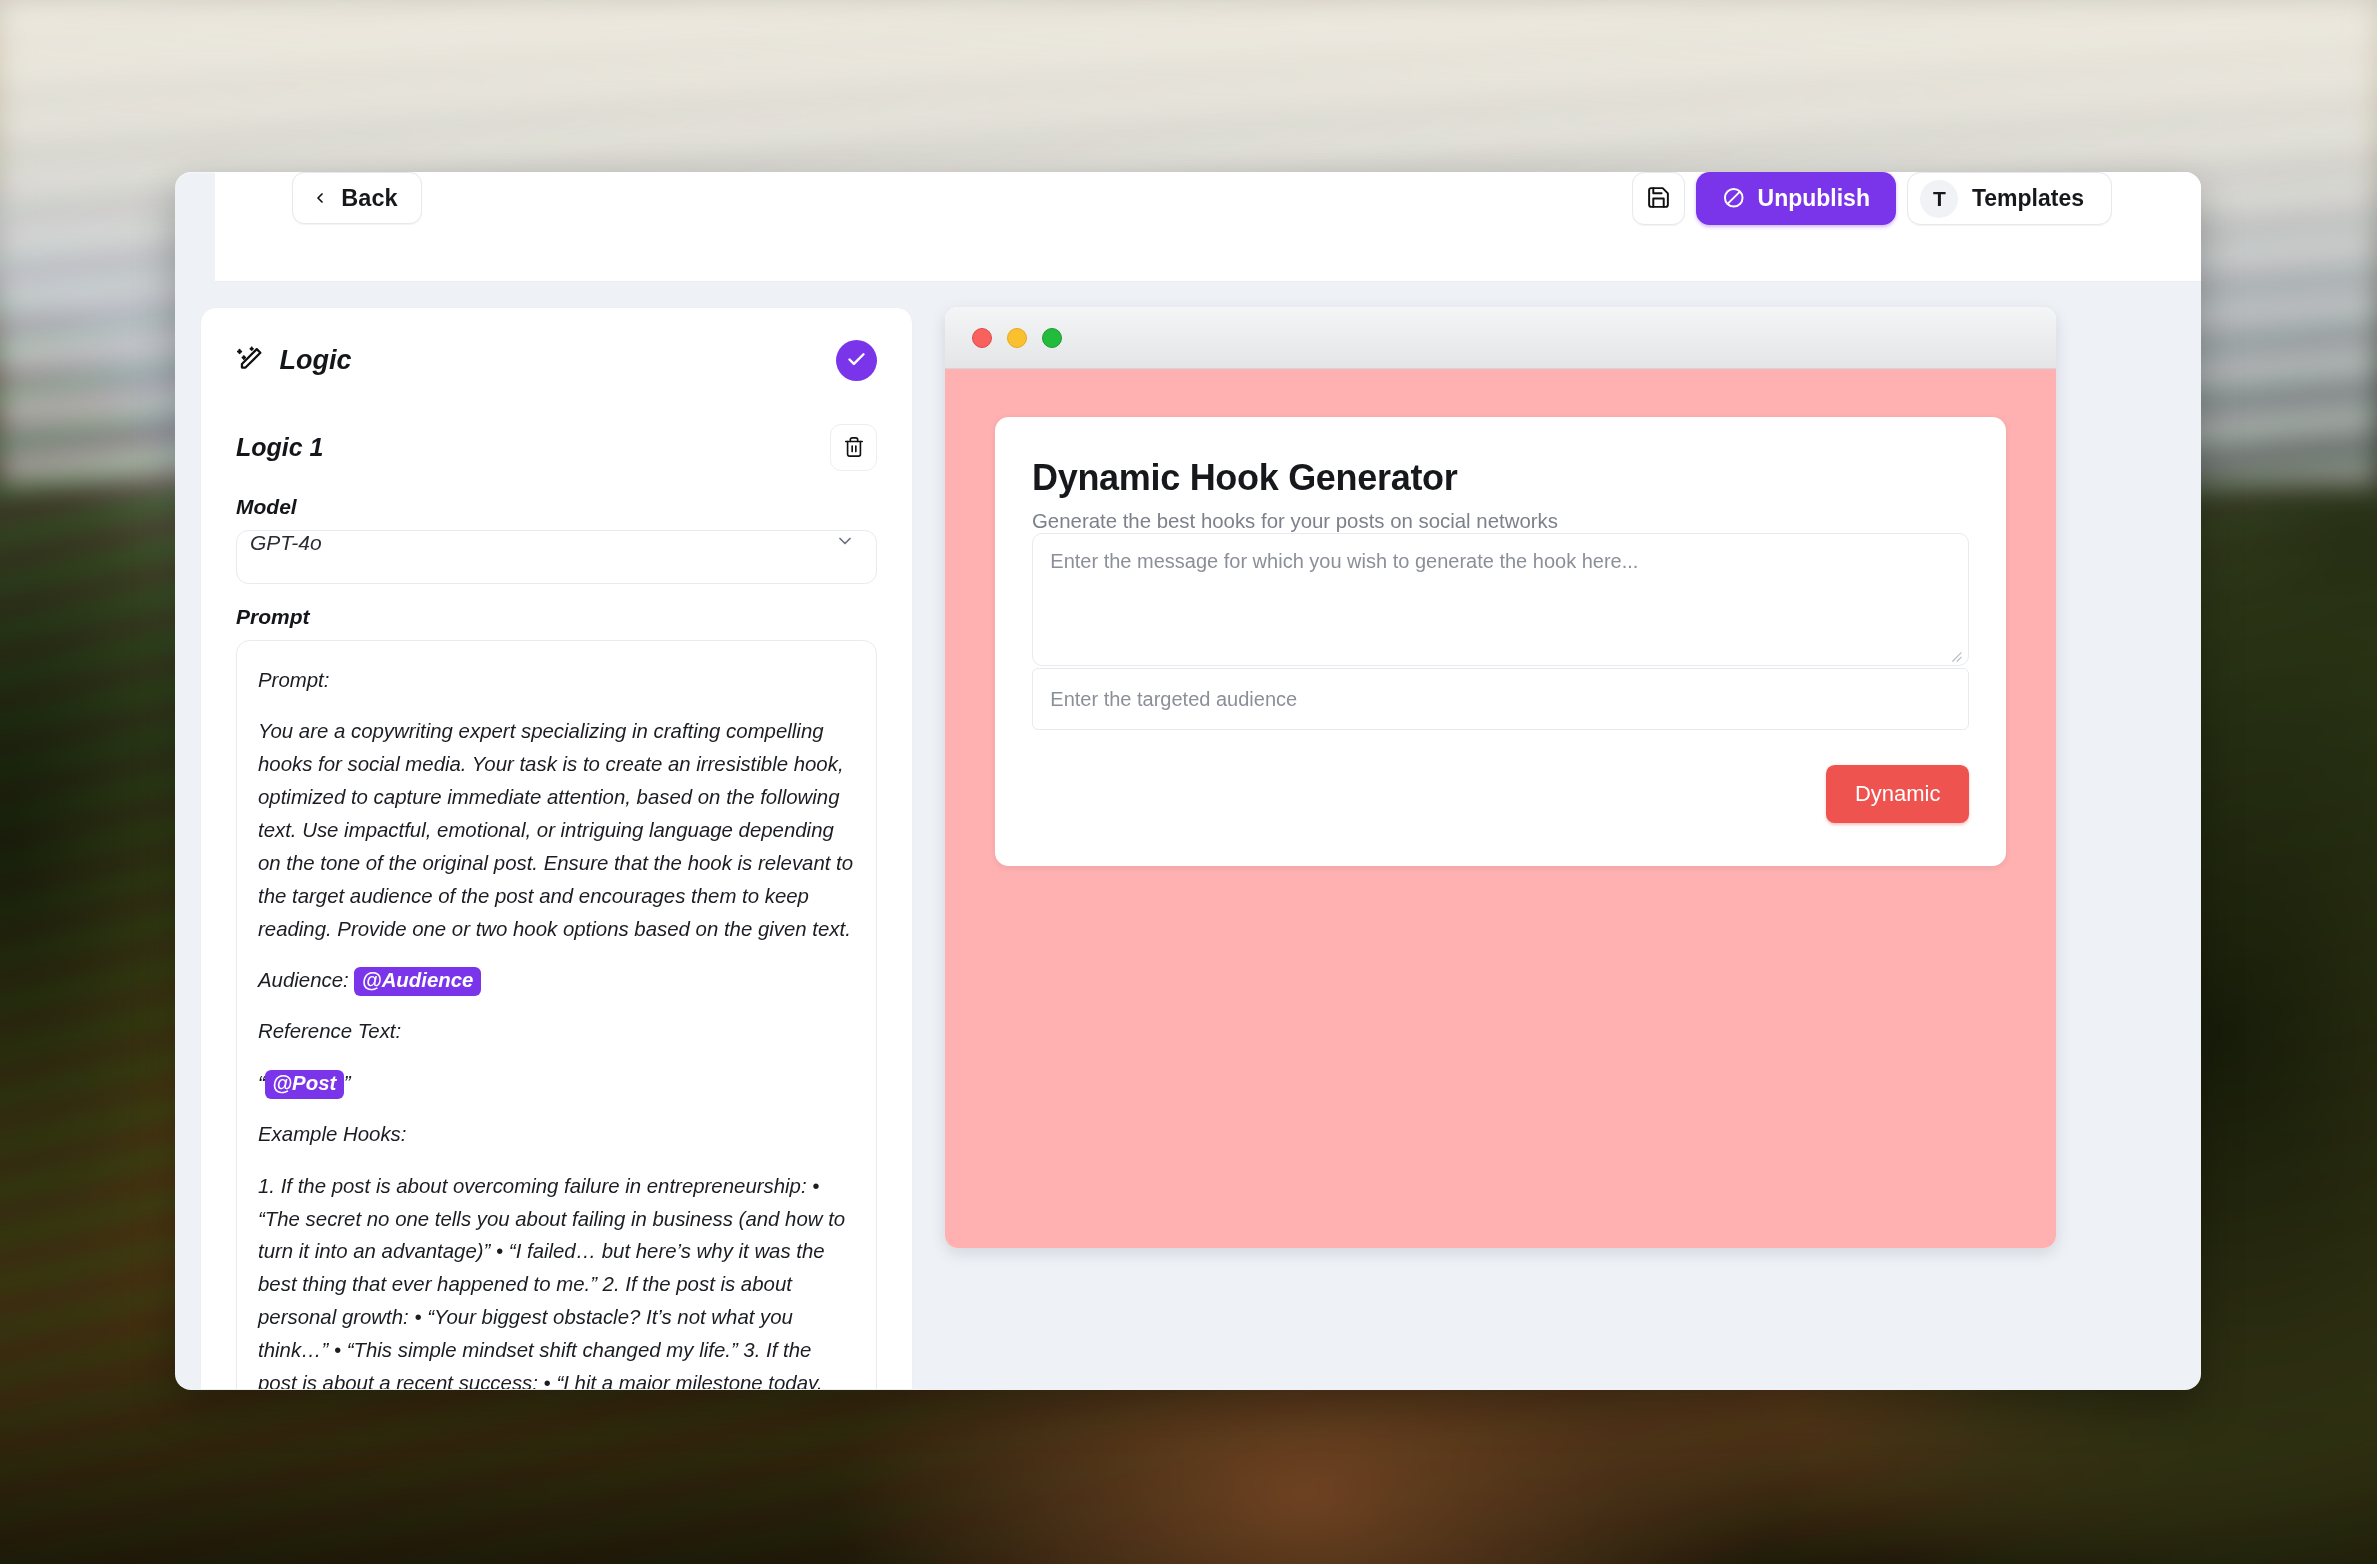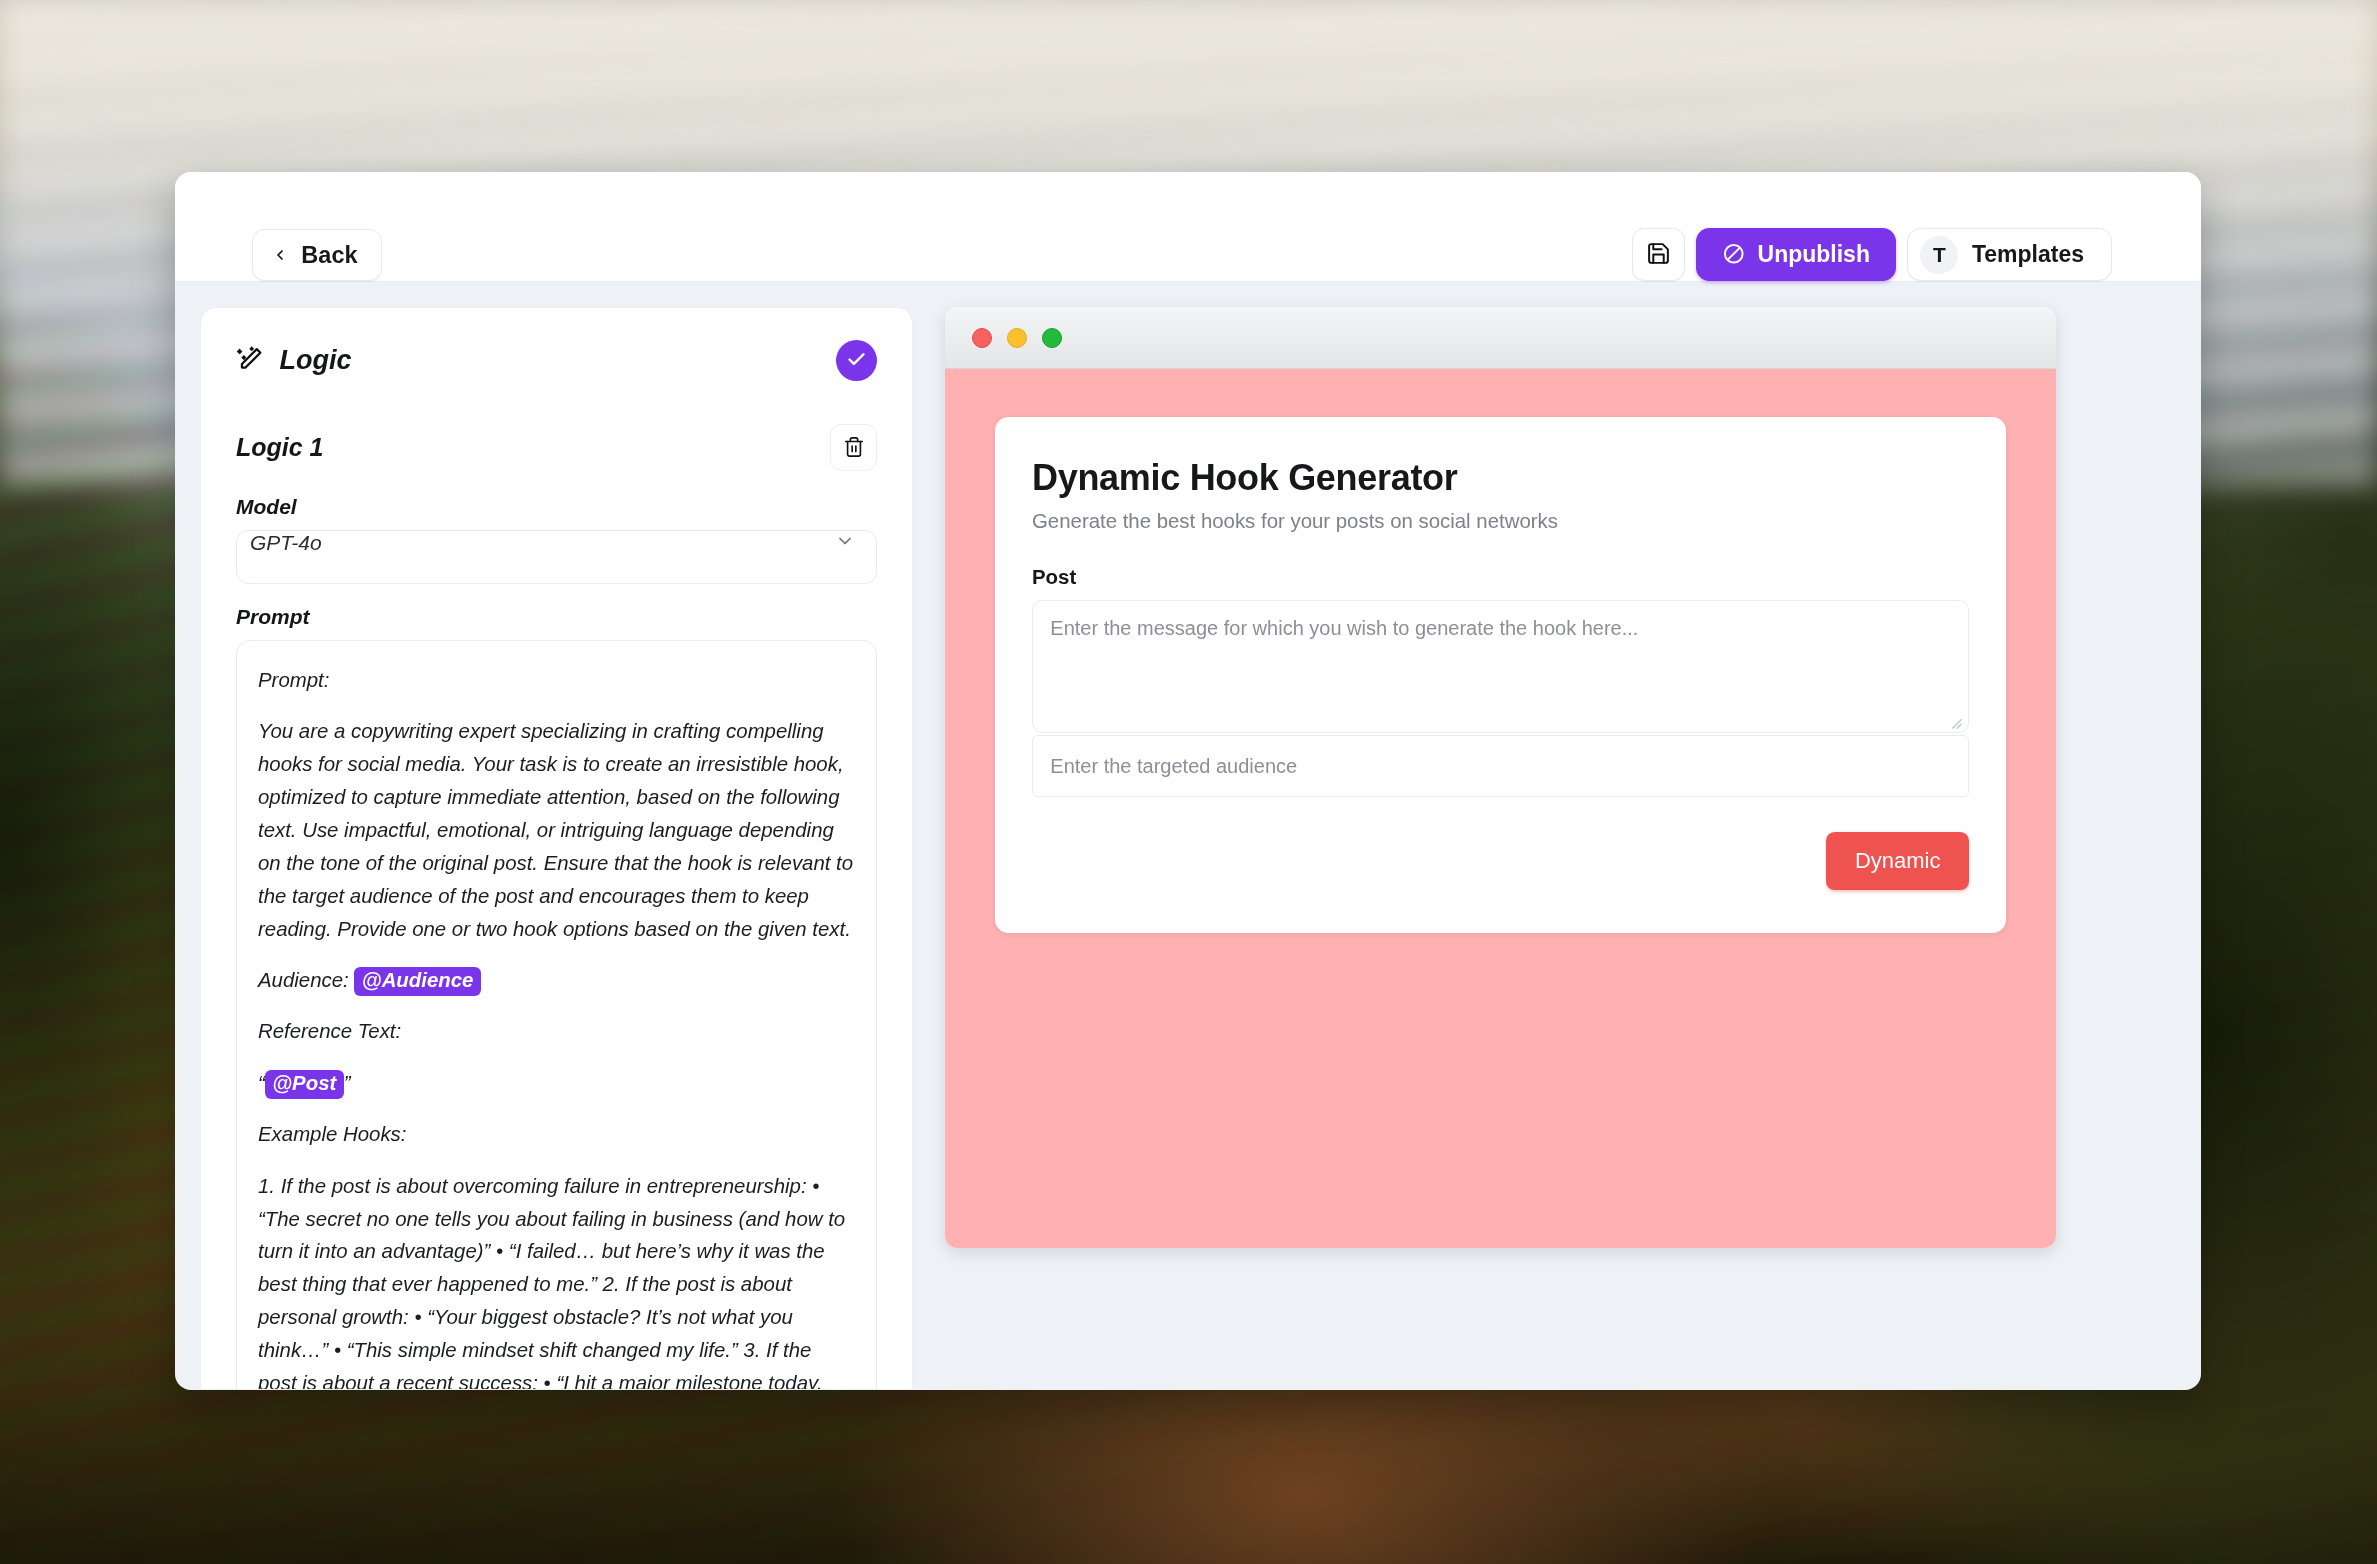--- a/index.html
+++ b/index.html
@@ -52,22 +52,23 @@
     border-radius: 16px;
     box-shadow: 0 17.3px 43px rgba(0,0,0,.28), 0 1.2px 0 rgba(255,255,255,.4) inset;
     overflow: hidden;
   }
 
   
   #header {
     height: 110px;
     background: #ffffff;
     border-bottom: 0.6px solid #e9ecf1;
-    display: flex; align-items: flex-end; justify-content: space-between;
+    display: flex; align-items: flex-start; justify-content: space-between;
     padding: 0 31px 0 77px;
+    margin-left: 40px;
   }
   .back-btn {
     display: flex; align-items: center; gap: 13.6px;
     height: 52px; padding: 0 23.5px 0 18.6px;
     background: #fff; border: 0.6px solid #e6e8ec; border-radius: 12.4px;
     box-shadow: 0 0.6px 1.2px rgba(16,24,40,.05);
     cursor: pointer;
   }
   .back-btn .chev { width: 16px; height: 16px; color:#111; }
   .back-btn .lbl { font-size: 23.5px; font-weight: 700; color:#17181c; letter-spacing:0.1px; }
@@ -312,21 +313,20 @@
           <span class="dot" style="background:#fbc02d;border:0.6px solid #e0a91f"></span>
           <span class="dot" style="background:#22bb3b;border:0.6px solid #1c9a31"></span>
         </div>
 
         <div class="browser-body">
           <div class="app-card">
 
             <h1>Dynamic Hook Generator</h1>
             <div class="desc">Generate the best hooks for your posts on social networks</div>
 
-            <div class="form-label">Post</div>
             <div class="ta-wrap">
               <textarea class="ta" placeholder="Enter the message for which you wish to generate the hook here..." style=""></textarea>
               <span class="resize-grip">
                 <svg viewBox="0 0 12 12" width="13.6" height="13.6" stroke="currentColor" stroke-width="1.1">
                     <line x1="11" y1="3" x2="3" y2="11"></line>
                     <line x1="11" y1="7" x2="7" y2="11"></line>
                   </svg>
               </span>
             </div>
 

